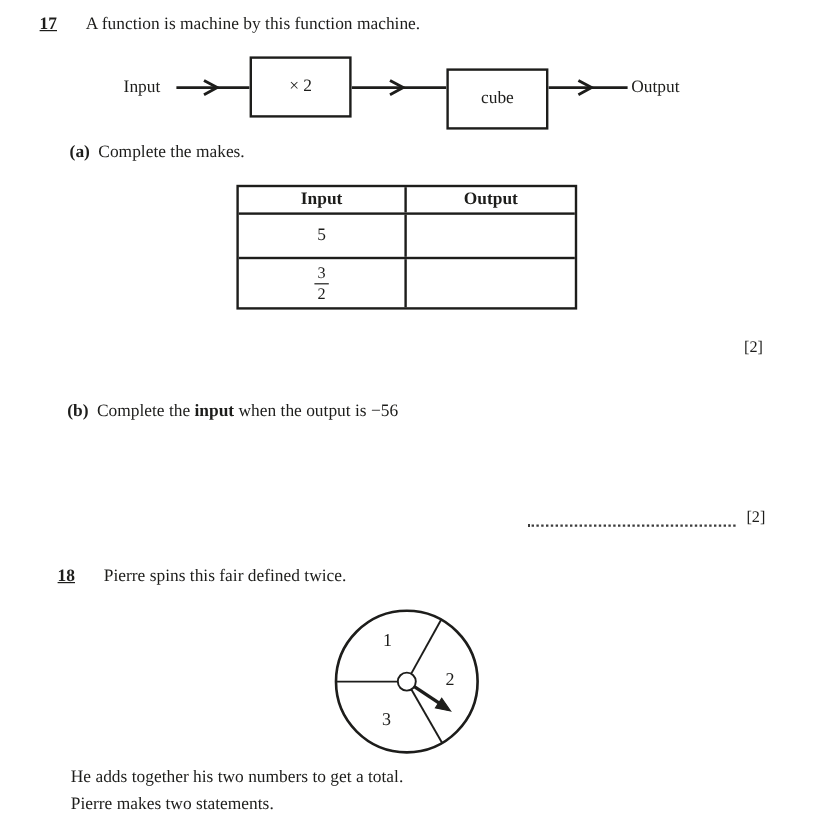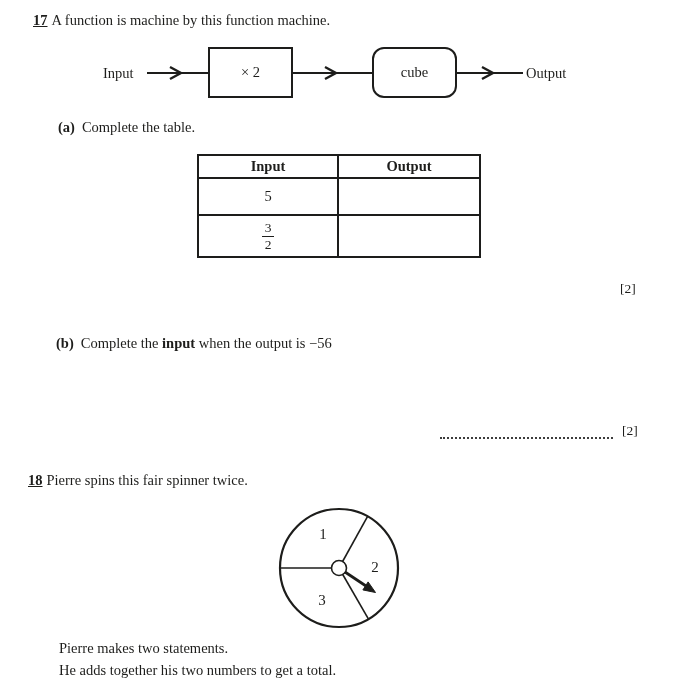--- a/index.html
+++ b/index.html
@@ -10,21 +10,21 @@
     height: 694px;
     background: #ffffff;
     color: #1d1d1b;
     font-family: "Liberation Serif", serif;
     font-size: 14.5px;
     overflow: hidden;
   }
   .abs { position: absolute; }
   .bold { font-weight: bold; }
   .qline { display: flex; align-items: baseline; white-space: nowrap; }
-  .qnum { font-weight: bold; margin-right: 4px; text-decoration: underline; }
+  .qnum { font-weight: bold; margin-right: 24px; text-decoration: underline; }
   .plabel { font-weight: bold; margin-right: 7px; }
 
   
   .mbox {
     position: absolute;
     width: 85px;
     height: 51px;
     border: 2px solid #1d1d1b;
     background: #ffffff;
     display: flex;
@@ -85,30 +85,30 @@
         <g>
           <line x1="317" y1="13" x2="383" y2="13" stroke-width="2.2"></line>
           <path d="M342 7 L353 13 L342 19" stroke-width="2.4"></path>
         </g>
       </g>
     </svg>
 
     <div class="mbox" style="left:208px; top:47px;">
       <span>× 2</span>
     </div>
-    <div class="mbox" style="left:372px; top:47px;border-radius:12px;">
+    <div class="mbox" style="left:372px; top:57px;">
       <span>cube</span>
     </div>
 
     <span class="mlabel" style="left:526px; top:65px;">Output</span>
   </div>
 
   <div class="abs qline" style="left:58px; top:119px;">
     <span class="plabel">(a)</span>
-    <span>Complete the table.</span>
+    <span>Complete the makes.</span>
   </div>
 
   <div class="ftable">
     <div class="trow thead">
       <div class="tcell first">Input</div>
       <div class="tcell">Output</div>
     </div>
     <div class="trow trow1">
       <div class="tcell first">5</div>
       <div class="tcell"></div>
@@ -129,40 +129,40 @@
   <div class="abs qline" style="left:56px; top:335px;">
     <span class="plabel">(b)</span>
     <span><span>Complete the </span><span class="bold">input</span><span> when the output is −56</span></span>
   </div>
 
   <div class="answer-row" style="left:440px; top:423px;">
     <span class="dotline"></span>
     <span style="font-size:13.5px;">[2]</span>
   </div>
 
-  <div class="abs qline" style="left:28px; top:472px;">
+  <div class="abs qline" style="left:48px; top:472px;">
     <span class="qnum">18</span>
-    <span>Pierre spins this fair spinner twice.</span>
+    <span>Pierre spins this fair defined twice.</span>
   </div>
 
   <svg class="abs" style="left:275px; top:503px;" width="130" height="130" viewBox="0 0 130 130">
     <circle cx="64" cy="65" r="59" fill="#ffffff" stroke="#1d1d1b" stroke-width="2.2"></circle>
     <g stroke="#1d1d1b" stroke-width="1.6">
       <line x1="64" y1="65" x2="5" y2="65"></line>
       <line x1="64" y1="65" x2="92.6" y2="13.4"></line>
       <line x1="64" y1="65" x2="93.5" y2="116.1"></line>
     </g>
     <g>
       <line x1="64" y1="65" x2="91" y2="83" stroke="#1d1d1b" stroke-width="2.8"></line>
       <polygon points="100.5,89.5 87.9,86.9 93.1,78.9" fill="#1d1d1b" stroke="#1d1d1b" stroke-width="1"></polygon>
     </g>
     <circle cx="64" cy="65" r="7.5" fill="#ffffff" stroke="#1d1d1b" stroke-width="1.6"></circle>
   </svg>
   <span class="spin-label" style="left:316px; top:526px;">1</span>
   <span class="spin-label" style="left:368px; top:559px;">2</span>
   <span class="spin-label" style="left:315px; top:592px;">3</span>
 
   <div class="closing" style="left:59px; top:638px;">
+    <div>He adds together his two numbers to get a total.</div>
     <div>Pierre makes two statements.</div>
-    <div>He adds together his two numbers to get a total.</div>
   </div>
 
 </div>
 
 </body></html>

